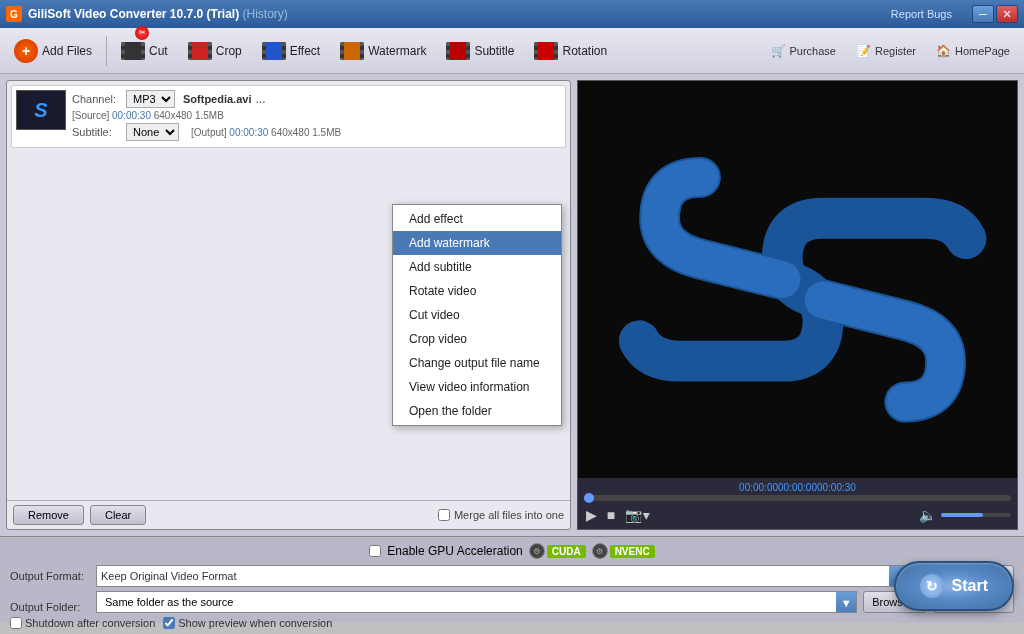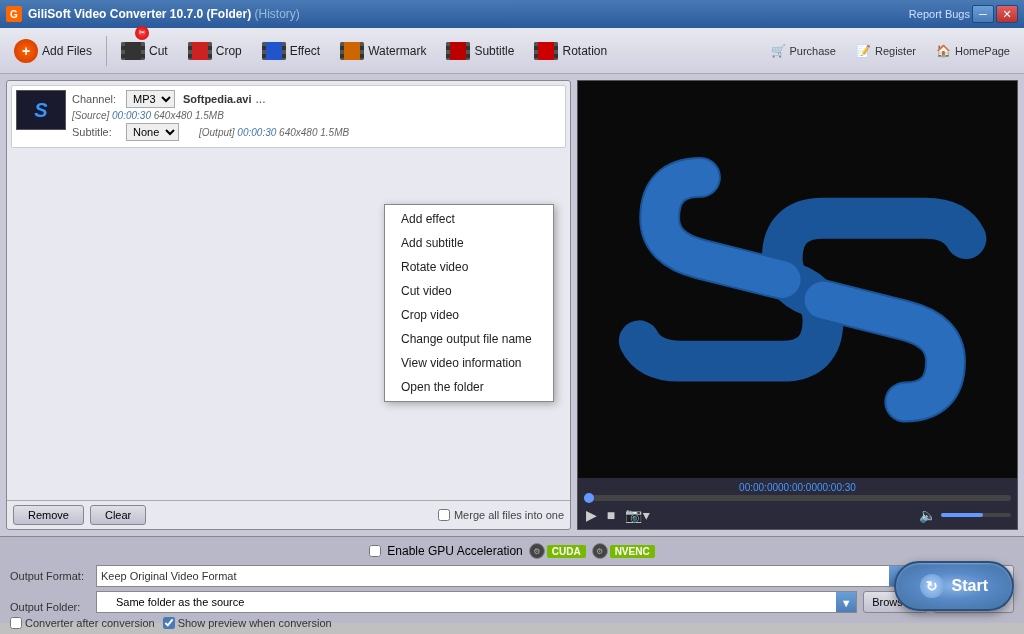--- a/index.html
+++ b/index.html
@@ -32,21 +32,21 @@
       display: flex; align-items: center; justify-content: center;
       font-weight: bold;
     }
     #title-bar .title-text {
       flex: 1;
       font-size: 12px;
       font-weight: bold;
     }
     #title-bar .report-bugs {
       font-size: 11px;
-      margin-right: 0;
+      margin-right: 18px;
       color: #cce0ff;
       cursor: pointer;
       text-align: right;
     }
     .win-btn {
       width: 22px; height: 18px;
       background: linear-gradient(to bottom, #6a9fd8, #4a7ab5);
       border: 1px solid #1a4a80;
       border-radius: 2px;
       color: white;
@@ -194,21 +194,21 @@
       margin-bottom: 2px;
     }
     .file-info-row label { color: #555; min-width: 50px; }
     .channel-select {
       height: 18px;
       font-size: 11px;
       padding: 0 2px;
       border: 1px solid #aaa;
     }
     .file-name { font-weight: bold; color: #333; margin-left: 4px; }
-    .file-meta { color: #666; font-size: 10px; font-style: italic; }
+    .file-meta { color: #666; font-size: 10px; }
     .more-btn {
       position: absolute;
       right: 4px;
       top: 4px;
       background: none;
       border: none;
       cursor: pointer;
       font-size: 12px;
       color: #555;
     }
@@ -395,21 +395,21 @@
       display: flex;
       align-items: flex-end;
       gap: 6px;
     }
     .folder-select {
       flex: 1;
       height: 22px;
       background: white;
       border: 1px solid #888;
       font-size: 11px;
-      padding: 0 19px;
+      padding: 0 8px;
       display: flex;
       align-items: center;
       position: relative;
     }
     .folder-arrow {
       width: 20px;
       height: 22px;
       background: linear-gradient(to bottom, #6a9fd8, #4a7ab5);
       display: flex;
       align-items: center;
@@ -465,21 +465,21 @@
       width: 24px; height: 24px;
       background: radial-gradient(circle, #aaccff, #6699cc);
       border-radius: 50%;
       display: flex; align-items: center; justify-content: center;
       font-size: 14px;
     }
 
     
     #context-menu {
       position: absolute;
-      left: 384px;
+      left: 392px;
       top: 130px;
       background: white;
       border: 1px solid #888;
       box-shadow: 2px 2px 8px rgba(0,0,0,0.3);
       z-index: 100;
       min-width: 170px;
       padding: 2px 0;
     }
     .ctx-item {
       padding: 5px 16px;
@@ -498,21 +498,21 @@
       height: 12px;
       accent-color: #4a7ab5;
     }
   </style>
 </head>
 <body>
 
 <div id="title-bar">
   <div class="app-icon">G</div>
   <span class="title-text">
-    <span>GiliSoft Video Converter 10.7.0 (Folder)</span>
+    <span>GiliSoft Video Converter 10.7.0 (Trial)</span>
     <span style="color:#99bbdd; font-weight:normal;">(History)</span>
   </span>
   <span class="report-bugs">Report Bugs</span>
   <div class="win-btn">─</div>
   <div class="win-btn close">✕</div>
 </div>
 
 <div id="toolbar">
   <button class="tb-btn">
     <div class="tb-icon-add">+</div>
@@ -593,21 +593,21 @@
               <span style="color:#4477aa;">00:00:30</span>
               <span>640x480</span>
               <span>1.5MB</span>
             </span>
           </div>
           <div class="file-info-row">
             <label>Subtitle:</label>
             <select class="channel-select">
               <option>None</option>
             </select>
-            <span class="file-meta" style="margin-left:16px;">
+            <span class="file-meta" style="margin-left:8px;">
               <span>[Output]</span>
               <span style="color:#4477aa;">00:00:30</span>
               <span>640x480</span>
               <span>1.5MB</span>
             </span>
           </div>
         </div>
       </div>
     </div>
     <div id="file-list-footer">
@@ -651,20 +651,21 @@
           <div class="vol-bar">
             <div class="vol-fill"></div>
           </div>
         </div>
       </div>
     </div>
   </div>
 
   <div id="context-menu">
     <div class="ctx-item">Add effect</div>
+    <div class="ctx-item highlighted">Add watermark</div>
     <div class="ctx-item">Add subtitle</div>
     <div class="ctx-item">Rotate video</div>
     <div class="ctx-item">Cut video</div>
     <div class="ctx-item">Crop video</div>
     <div class="ctx-item">Change output file name</div>
     <div class="ctx-item">View video information</div>
     <div class="ctx-item">Open the folder</div>
   </div>
 </div>
 
@@ -697,21 +698,21 @@
       <span>Same folder as the source</span>
       <div class="folder-arrow">▼</div>
     </div>
     <button class="browse-btn">Browse...</button>
     <button class="open-output-btn">Open Output</button>
   </div>
 
   <div class="options-row">
     <label>
       <input type="checkbox" style="">
-      <span>Converter after conversion</span>
+      <span>Shutdown after conversion</span>
     </label>
     <label>
       <input type="checkbox" checked="" style="">
       <span>Show preview when conversion</span>
     </label>
   </div>
 
   <div id="start-area">
     <button class="start-btn">
       <div class="start-icon">↻</div>

